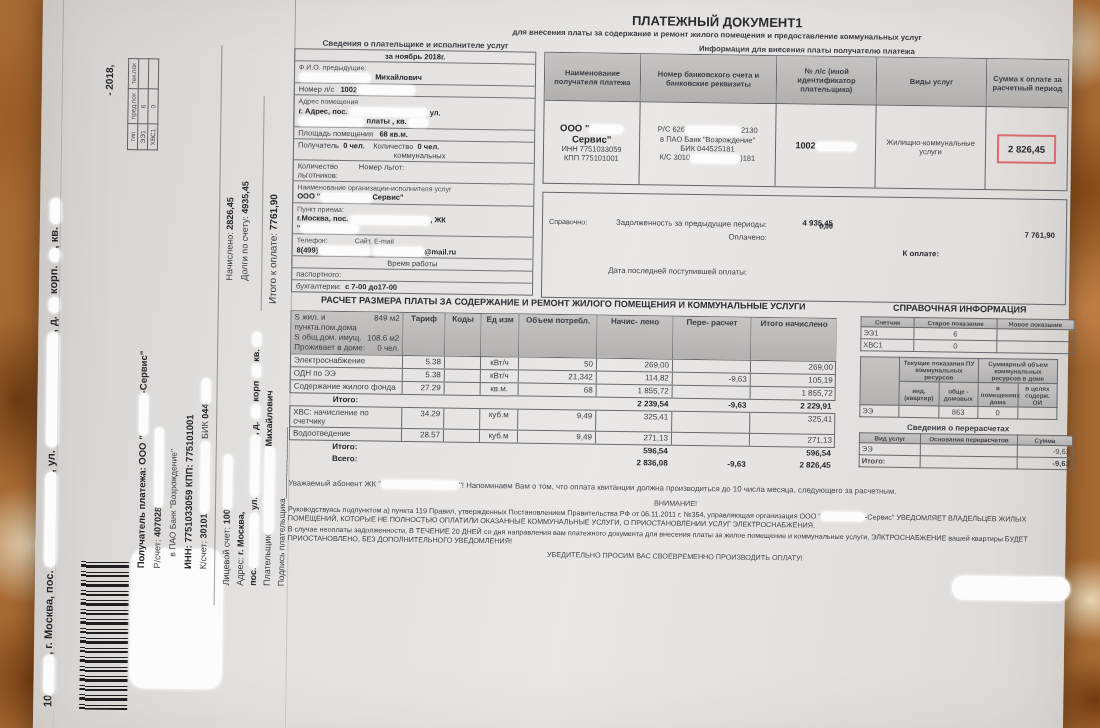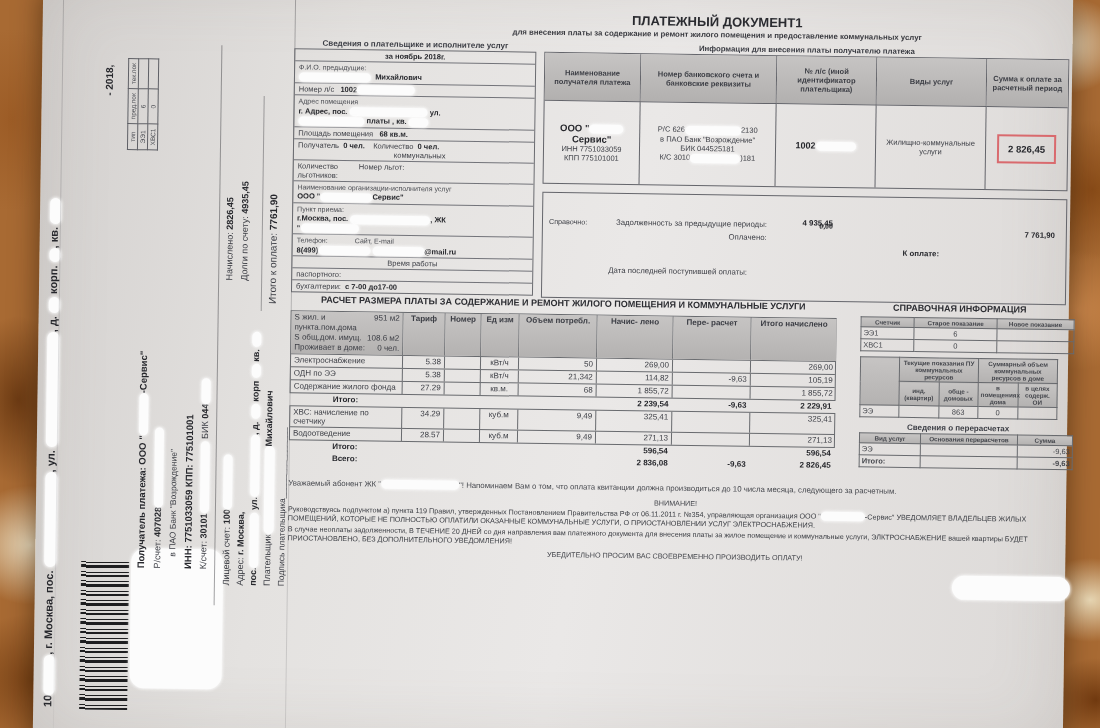--- a/index.html
+++ b/index.html
@@ -293,37 +293,37 @@
 
     <div class="calc-title">РАСЧЕТ РАЗМЕРА ПЛАТЫ ЗА СОДЕРЖАНИЕ И РЕМОНТ ЖИЛОГО ПОМЕЩЕНИЯ И КОММУНАЛЬНЫЕ УСЛУГИ</div>
     <div class="ref-title">СПРАВОЧНАЯ ИНФОРМАЦИЯ</div>
 
     <div class="calc">
       <div class="ct-group">
         <div class="ct-row">
           <span class="ct-info">
             <span class="il">
                 <span>S жил. и</span>
-                <span>951 м2</span>
+                <span>849 м2</span>
               </span>
             <span class="il">
                 <span>пункта.пом.дома</span>
                 <span></span>
               </span>
             <span class="il">
                 <span>S общ.дом. имущ.</span>
                 <span>108.6 м2</span>
               </span>
             <span class="il">
                 <span>Проживает в доме:</span>
                 <span>0 чел.</span>
               </span>
           </span>
           <span class="cth">Тариф</span>
-          <span class="cth">Номер</span>
+          <span class="cth">Коды</span>
           <span class="cth">Ед изм</span>
           <span class="cth">Объем потребл.</span>
           <span class="cth">Начис- лено</span>
           <span class="cth">Пере- расчет</span>
           <span class="cth">Итого начислено</span>
         </div>
         <div class="ct-row">
           <span>Электроснабжение</span>
           <span class="num">5.38</span>
           <span></span>

